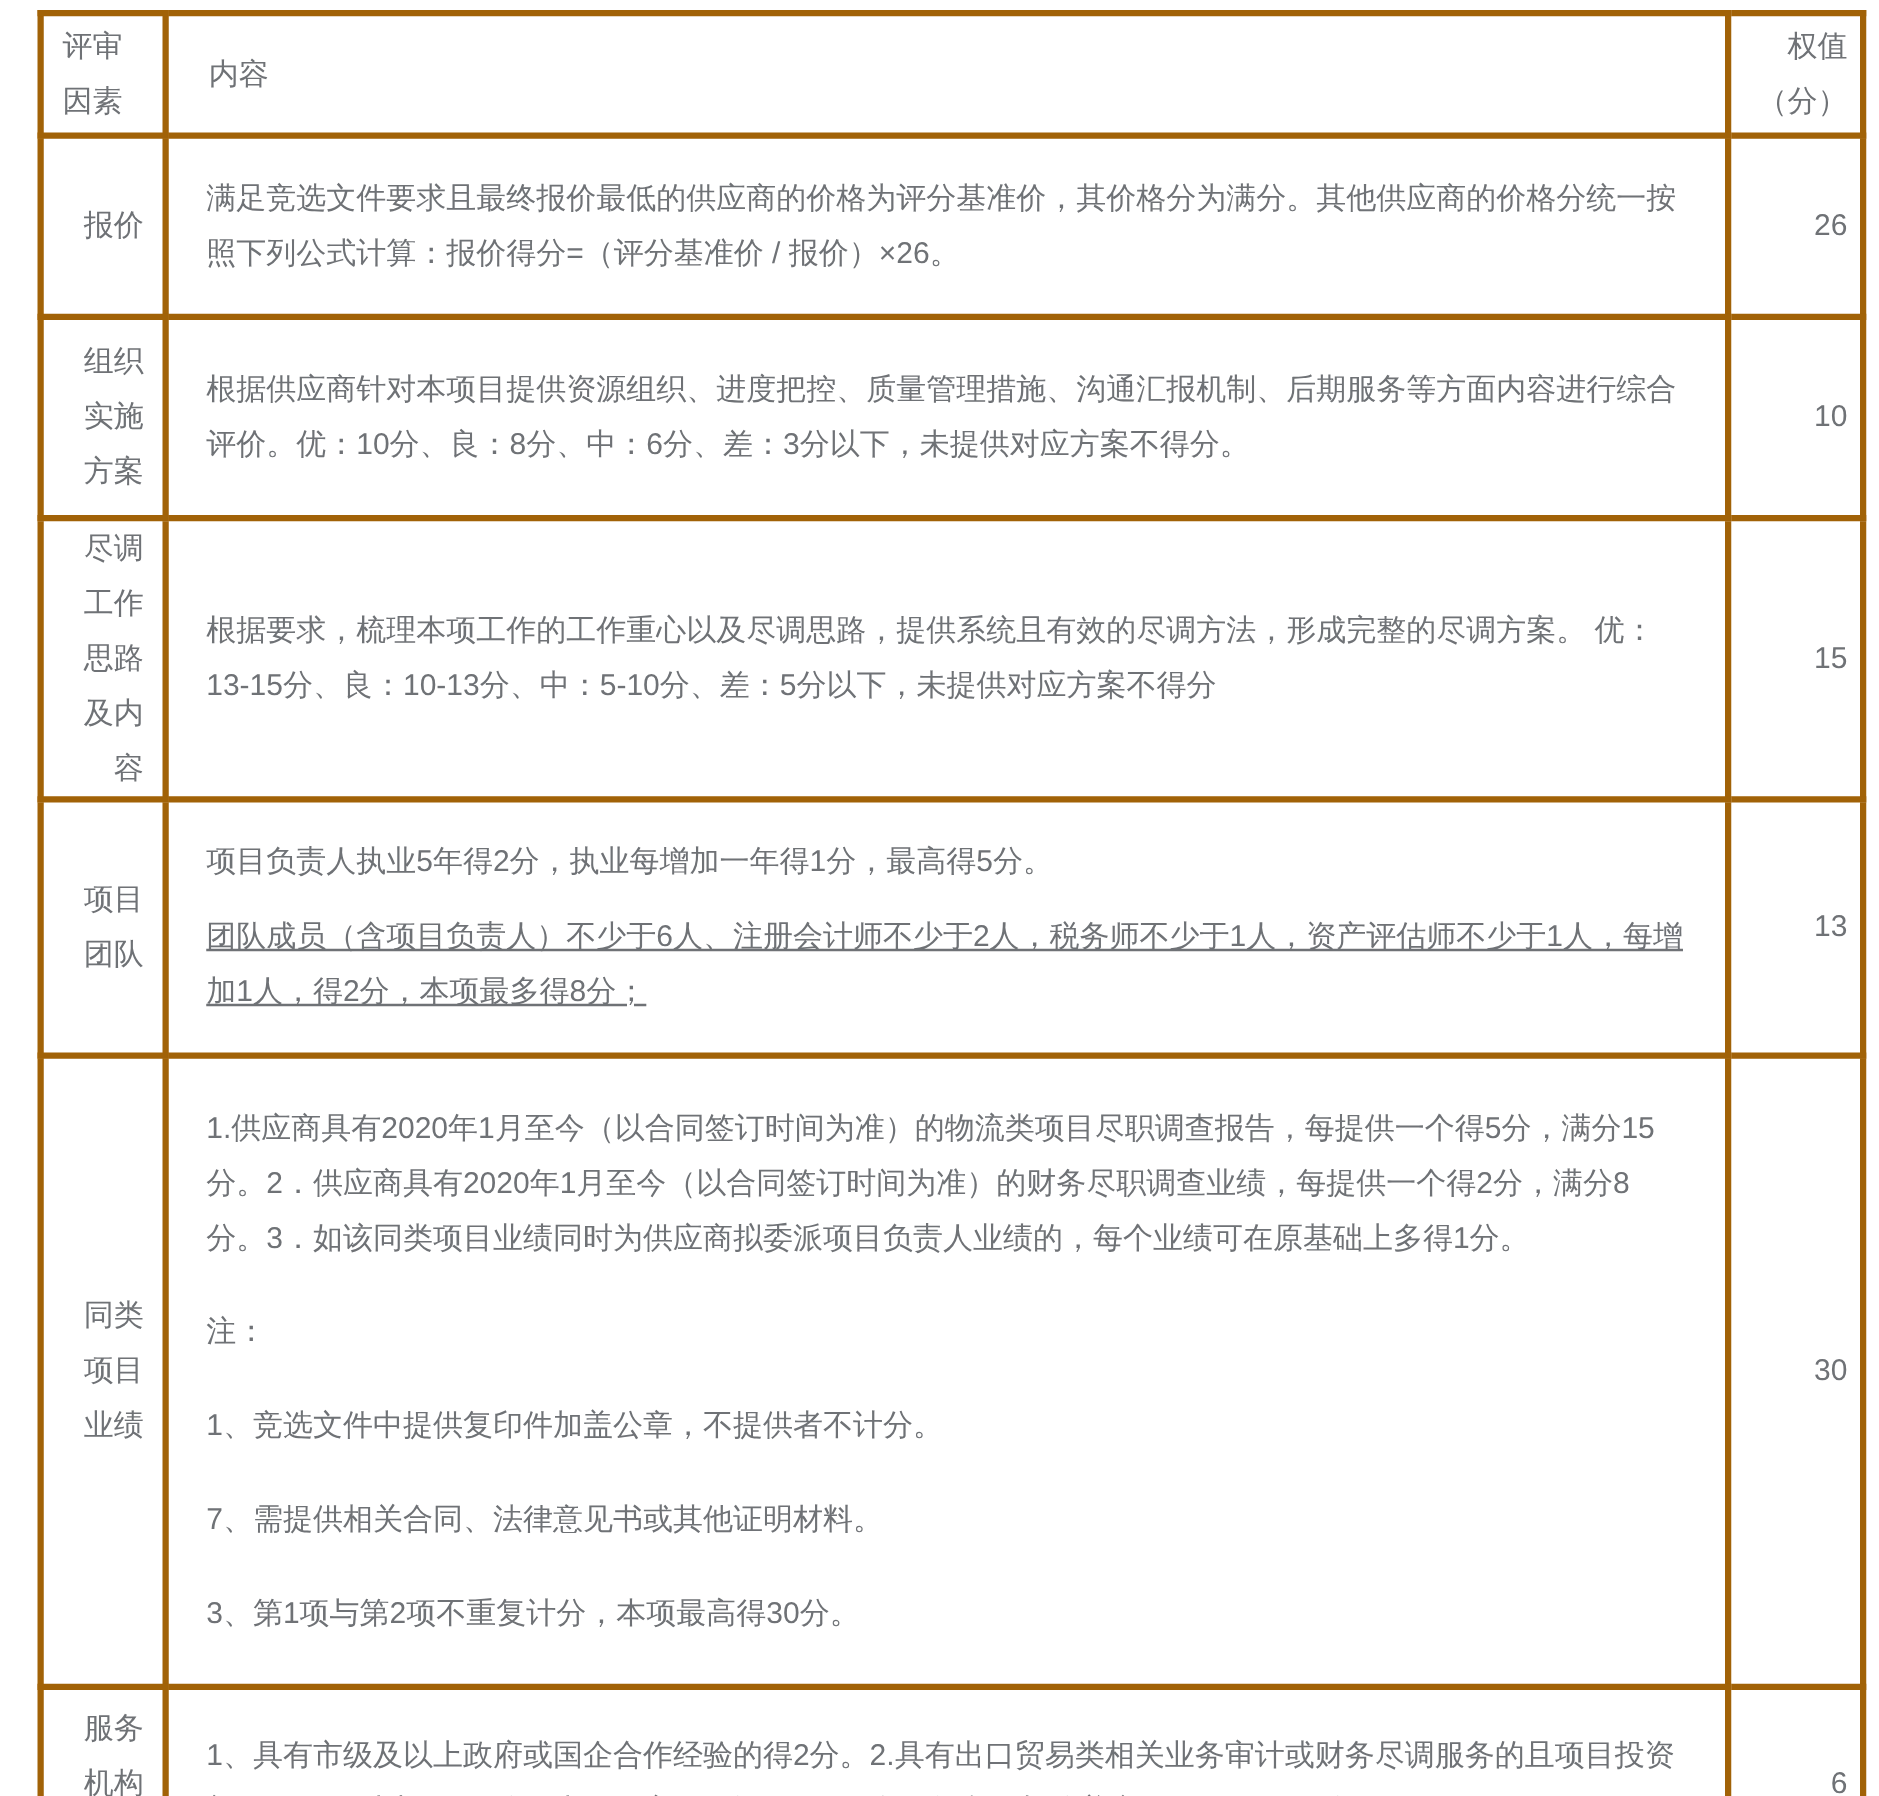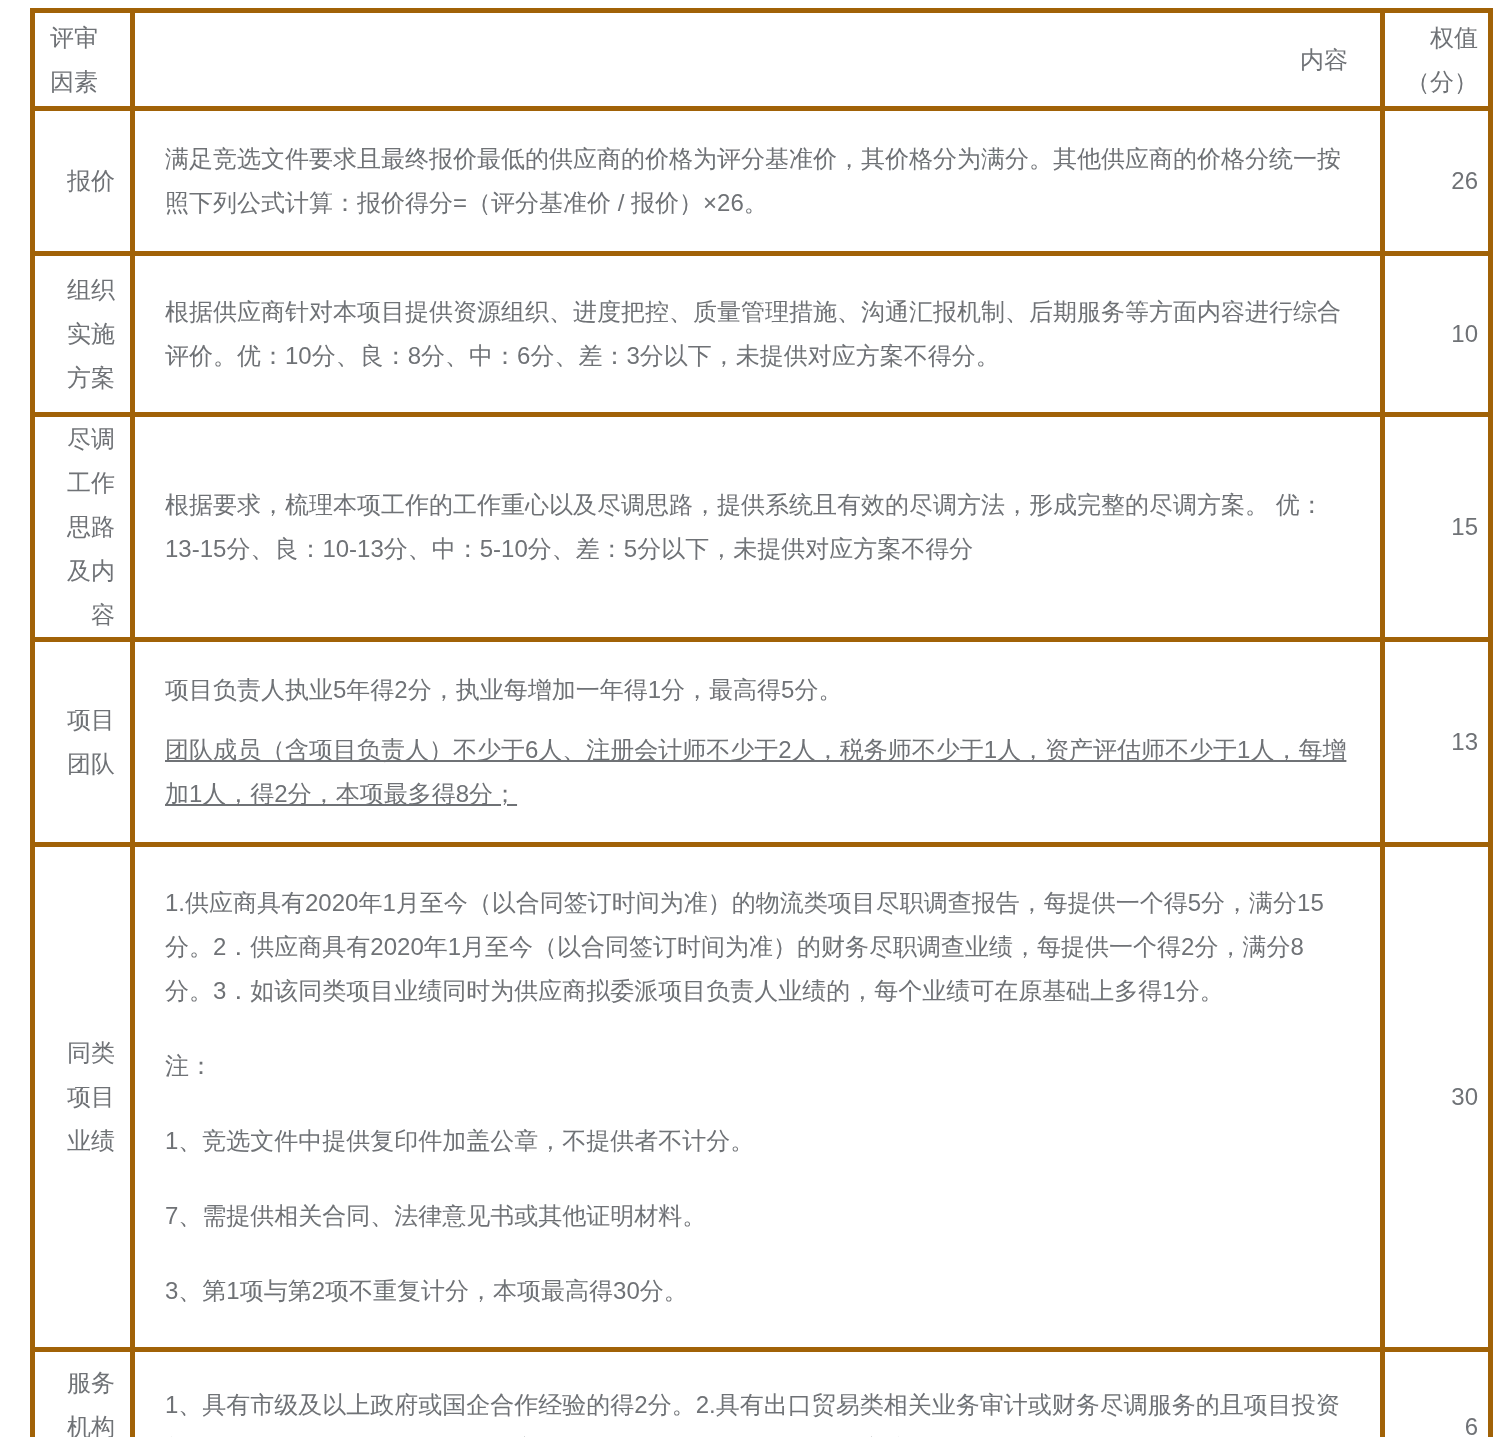--- a/index.html
+++ b/index.html
@@ -47,21 +47,21 @@
   }
   th.factor-head {
     text-align: left;
     padding: 0 15px;
   }
   .content-cell {
     text-align: left;
     padding: 10px 14px;
   }
   th.content-head {
-    text-align: right;
+    text-align: left;
     padding: 0 32px;
   }
   .weight-cell, th.weight-head {
     text-align: right;
     padding: 0 10px;
   }
   .content-cell p {
     margin: 16px;
   }
   tr.r-team .content-cell p + p {

